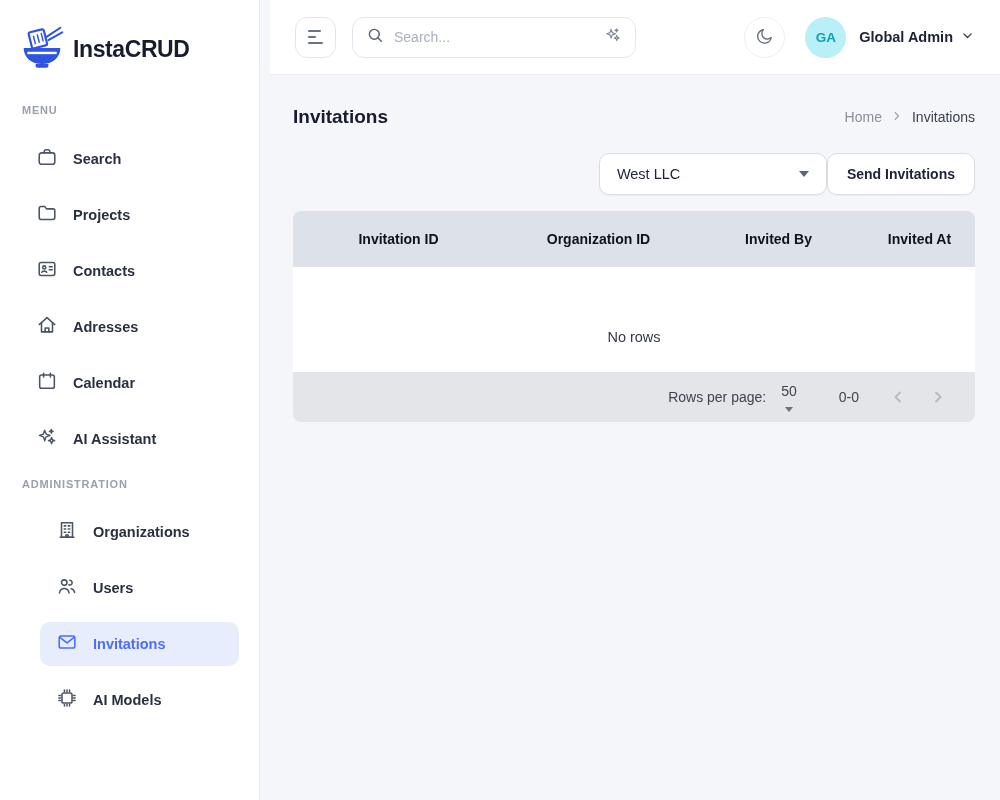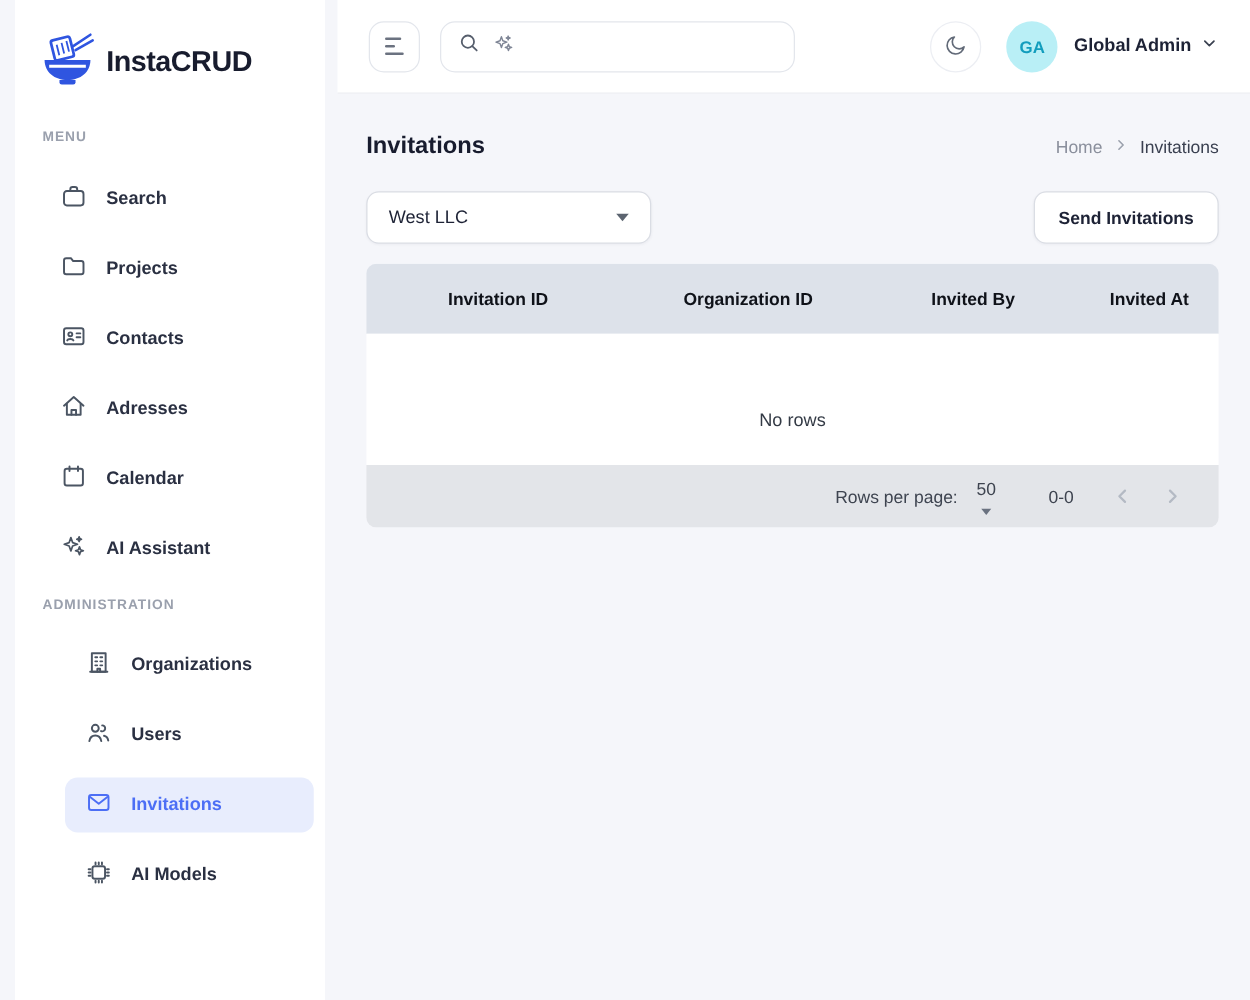--- a/index.html
+++ b/index.html
@@ -1,21 +1,21 @@
 <!DOCTYPE html>
 <html><head>
 <meta charset="utf-8">
 <style>
   * { margin:0; padding:0; box-sizing:border-box; }
   html,body { width:1000px; height:800px; }
   body { font-family:"Liberation Sans", sans-serif; background:#f5f6fa; overflow:hidden; }
   .app { position:relative; width:1000px; height:800px; }
 
   
-  .sidebar { position:absolute; left:12px; top:0; width:260px; height:800px; background:#ffffff; border-right:1px solid #e8eaef; }
+  .sidebar { position:absolute; left:0; top:0; width:260px; height:800px; background:#ffffff; border-right:1px solid #e8eaef; }
   .logo-row { display:flex; align-items:center; gap:9px; padding:28px 0 0 20px; height:70px; }
   .logo-text { font-size:23px; font-weight:800; color:#181c2e; letter-spacing:-0.4px; }
   .section-label { margin:34px 0 0 22px; font-size:11px; font-weight:600; color:#9aa0ad; letter-spacing:0.8px; }
   .section-label.admin { margin-top:17px; }
   .nav { margin-top:21px; padding:0 20px; }
   .nav.admin { margin-top:20px;padding-left:40px; }
   .nav-item { display:flex; align-items:center; gap:15px; height:44px; margin-bottom:12px; padding:0 16px; border-radius:10px; cursor:pointer; }
   .nav-item .nav-label { font-size:14.5px; font-weight:600; color:#2a3042; }
   .nav-item svg { flex:0 0 auto; }
   .nav-item.selected { background:#e8edfd; }
@@ -40,21 +40,21 @@
   .user-name { font-size:14.5px; font-weight:700; color:#1d2235; }
 
   
   .content { padding:27px 25px 0 33px; }
   .page-head { display:flex; align-items:center; justify-content:space-between; height:30px; }
   .page-title { font-size:19px; font-weight:800; color:#181c2e; }
   .breadcrumb { display:flex; align-items:center; gap:9px; font-size:14px; }
   .crumb-home { color:#8a8f9c; cursor:pointer; }
   .crumb-current { color:#3a4050; }
 
-  .actions-row { margin-top:21px; display:flex; align-items:center; justify-content:space-between; }
+  .actions-row { margin-top:21px; display:flex; align-items:center; justify-content:flex-end; }
   .org-select { width:228px; height:42px; background:#fff; border:1px solid #dadde4; border-radius:10px; box-shadow:0 1px 2px rgba(20,30,60,.04); display:flex; align-items:center; justify-content:space-between; padding:0 17px; cursor:pointer; }
   .org-select-value { font-size:14.5px; color:#1d2235; }
   .caret-down { width:0; height:0; border-left:5px solid transparent; border-right:5px solid transparent; border-top:6px solid #5c6470; }
   .send-btn { height:42px; padding:0 19px; background:#fff; border:1px solid #dadde4; border-radius:10px; box-shadow:0 1px 2px rgba(20,30,60,.04); font-size:14px; font-weight:600; color:#1d2235; font-family:"Liberation Sans",sans-serif; cursor:pointer; }
 
   
   .grid { margin-top:16px; border-radius:8px; overflow:hidden; }
   .grid-header { display:flex; align-items:center; background:#dde2ea; height:56px; }
   .grid-col { padding-left:21px; font-size:14px; font-weight:700; color:#0f1219; cursor:pointer;text-align:center; }
   .col-0 { width:190px; } .col-1 { width:210px; } .col-2 { width:150px; } .col-3 { flex:1; }
@@ -185,20 +185,21 @@
             <i></i>
             <i></i>
             <i></i>
           </span>
       </button>
       <div class="search-box">
         <span><svg width="19" height="19" viewBox="0 0 24 24" fill="none" stroke="#565e6c" stroke-width="1.8" stroke-linecap="round">
               <circle cx="10.5" cy="10.5" r="6.2"></circle>
               <path d="M15.2 15.2l4.2 4.2"></path>
             </svg></span>
+        <input type="text" placeholder="Search..." style="">
         <span><svg width="18" height="18" viewBox="0 0 24 24" fill="none" stroke="#7f8696" stroke-width="1.5" stroke-linejoin="round">
               <path d="M9.5 4.5 11 8.8l4.3 1.5L11 11.8 9.5 16.1 8 11.8 3.7 10.3 8 8.8z"></path>
               <path d="M17 12.5l.9 2.5 2.5.9-2.5.9-.9 2.5-.9-2.5-2.5-.9 2.5-.9z"></path>
               <path d="M16.7 3.8l.55 1.5 1.5.55-1.5.55-.55 1.5-.55-1.5-1.5-.55 1.5-.55z"></path>
             </svg></span>
       </div>
       <div class="topbar-right">
         <button class="icon-btn moon-btn">
           <span><svg width="20" height="20" viewBox="0 0 24 24" fill="none" stroke="#626a78" stroke-width="1.6" stroke-linecap="round" stroke-linejoin="round">
                 <path d="M19.5 13.8A8.2 8.2 0 1 1 10.2 4.3a6.6 6.6 0 0 0 9.3 9.5z"></path>

